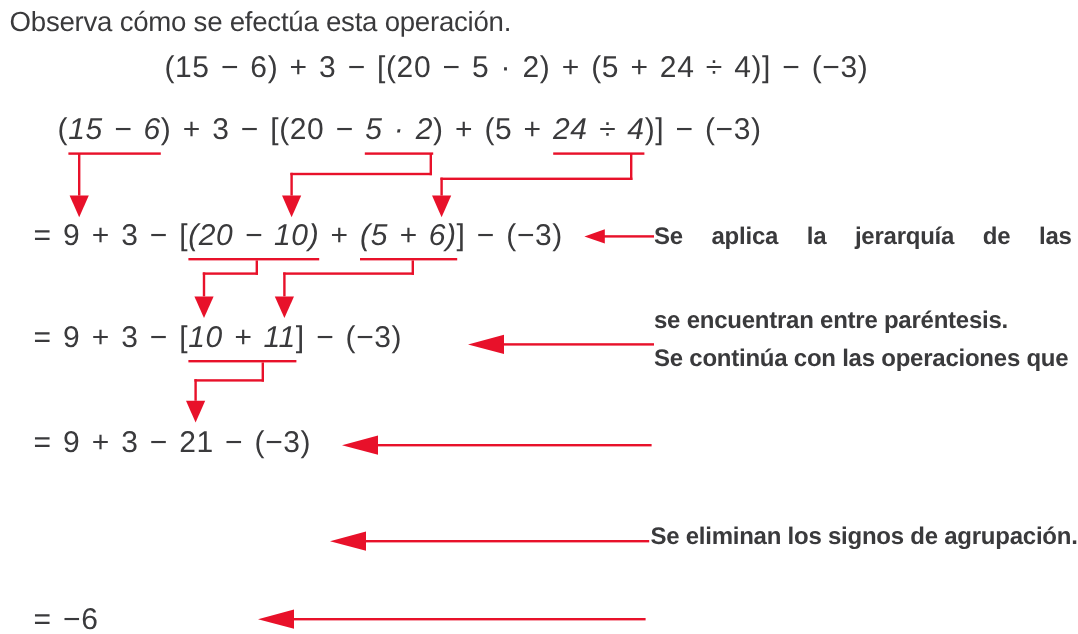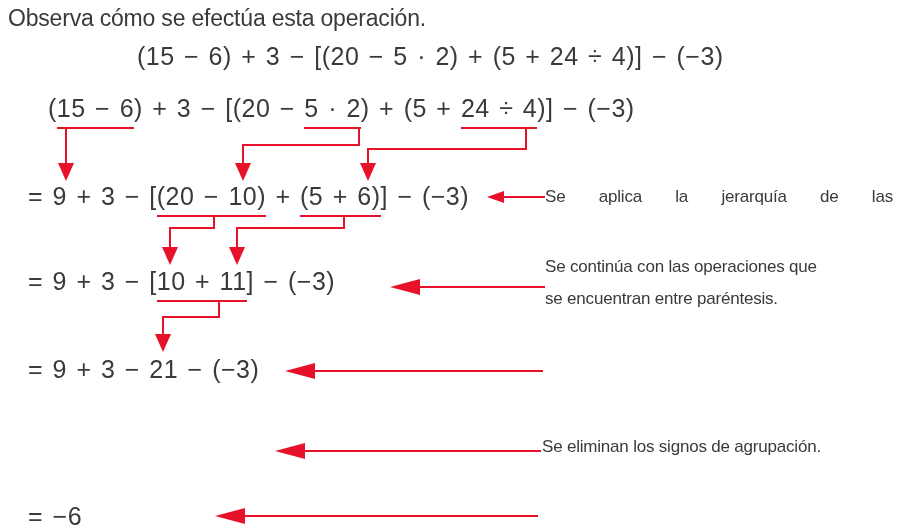--- a/index.html
+++ b/index.html
@@ -1,22 +1,22 @@
 <!DOCTYPE html>
 <html style="--red: #e8112a; --ink: #3a3a3c;"><head>
 <meta charset="utf-8">
 <style>
   :root { --red:#e8112a; --ink:#3a3a3c; }
   html,body{margin:0;padding:0;background:#fff;}
   .page{position:relative;width:898px;height:528px;background:#fff;overflow:hidden;
         font-family:"Liberation Sans", sans-serif;color:var(--ink);border-radius:12px;}
   .title{position:absolute;left:8px;top:5px;font-size:23px;letter-spacing:-0.2px;}
   .math{position:absolute;font-size:25px;line-height:30px;letter-spacing:0.5px;word-spacing:2px;white-space:nowrap;}
-  .u{border-bottom:2px solid var(--red);padding-bottom:5px;}
-  .ann{position:absolute;font-size:17px;letter-spacing:-0.2px;color:var(--ink);}
+  .u{border-bottom:2px solid var(--red);padding-bottom:5px;font-style:italic;}
+  .ann{position:absolute;font-size:20px;letter-spacing:-0.2px;color:var(--ink);font-weight:bold;}
   .jl{text-align:justify;text-align-last:justify;text-justify:inter-word;}
   .nw{white-space:nowrap;}
   .rl{position:absolute;background:var(--red);}
   .ah-down{position:absolute;width:0;height:0;border-left:8px solid transparent;
            border-right:8px solid transparent;border-top:18px solid var(--red);}
   .ah-left{position:absolute;width:0;height:0;border-top:8px solid transparent;
            border-bottom:8px solid transparent;border-right:30px solid var(--red);}
   .ah-left.sm{border-top-width:6px;border-bottom-width:6px;border-right-width:17px;}
 </style>
 </head>
@@ -65,22 +65,22 @@
   <div class="rl" style="left:236px;top:227px;width:109px;height:2px"></div>
   <div class="rl" style="left:236px;top:227px;width:2px;height:20px"></div>
   <div class="ah-down" style="left:229px;top:247px"></div>
 
   <div class="math" style="left:28px;top:266px">
     <span>= 9 + 3 − [</span><span class="u">10 + 11</span><span>] − (−3)</span>
   </div>
   <div class="ah-left" style="left:390px;top:279px"></div>
   <div class="rl" style="left:418px;top:286px;width:127px;height:2px"></div>
   <div class="ann" style="left:545px;top:251px;width:350px;line-height:32px">
+    <div>se encuentran entre paréntesis.</div>
     <div>Se continúa con las operaciones que</div>
-    <div>se encuentran entre paréntesis.</div>
   </div>
 
   <div class="rl" style="left:218px;top:302px;width:2px;height:16px"></div>
   <div class="rl" style="left:162px;top:316px;width:58px;height:2px"></div>
   <div class="rl" style="left:162px;top:316px;width:2px;height:18px"></div>
   <div class="ah-down" style="left:155px;top:334px"></div>
 
   <div class="math" style="left:28px;top:354px">
     <span>= 9 + 3 − 21 − (−3)</span>
   </div>

